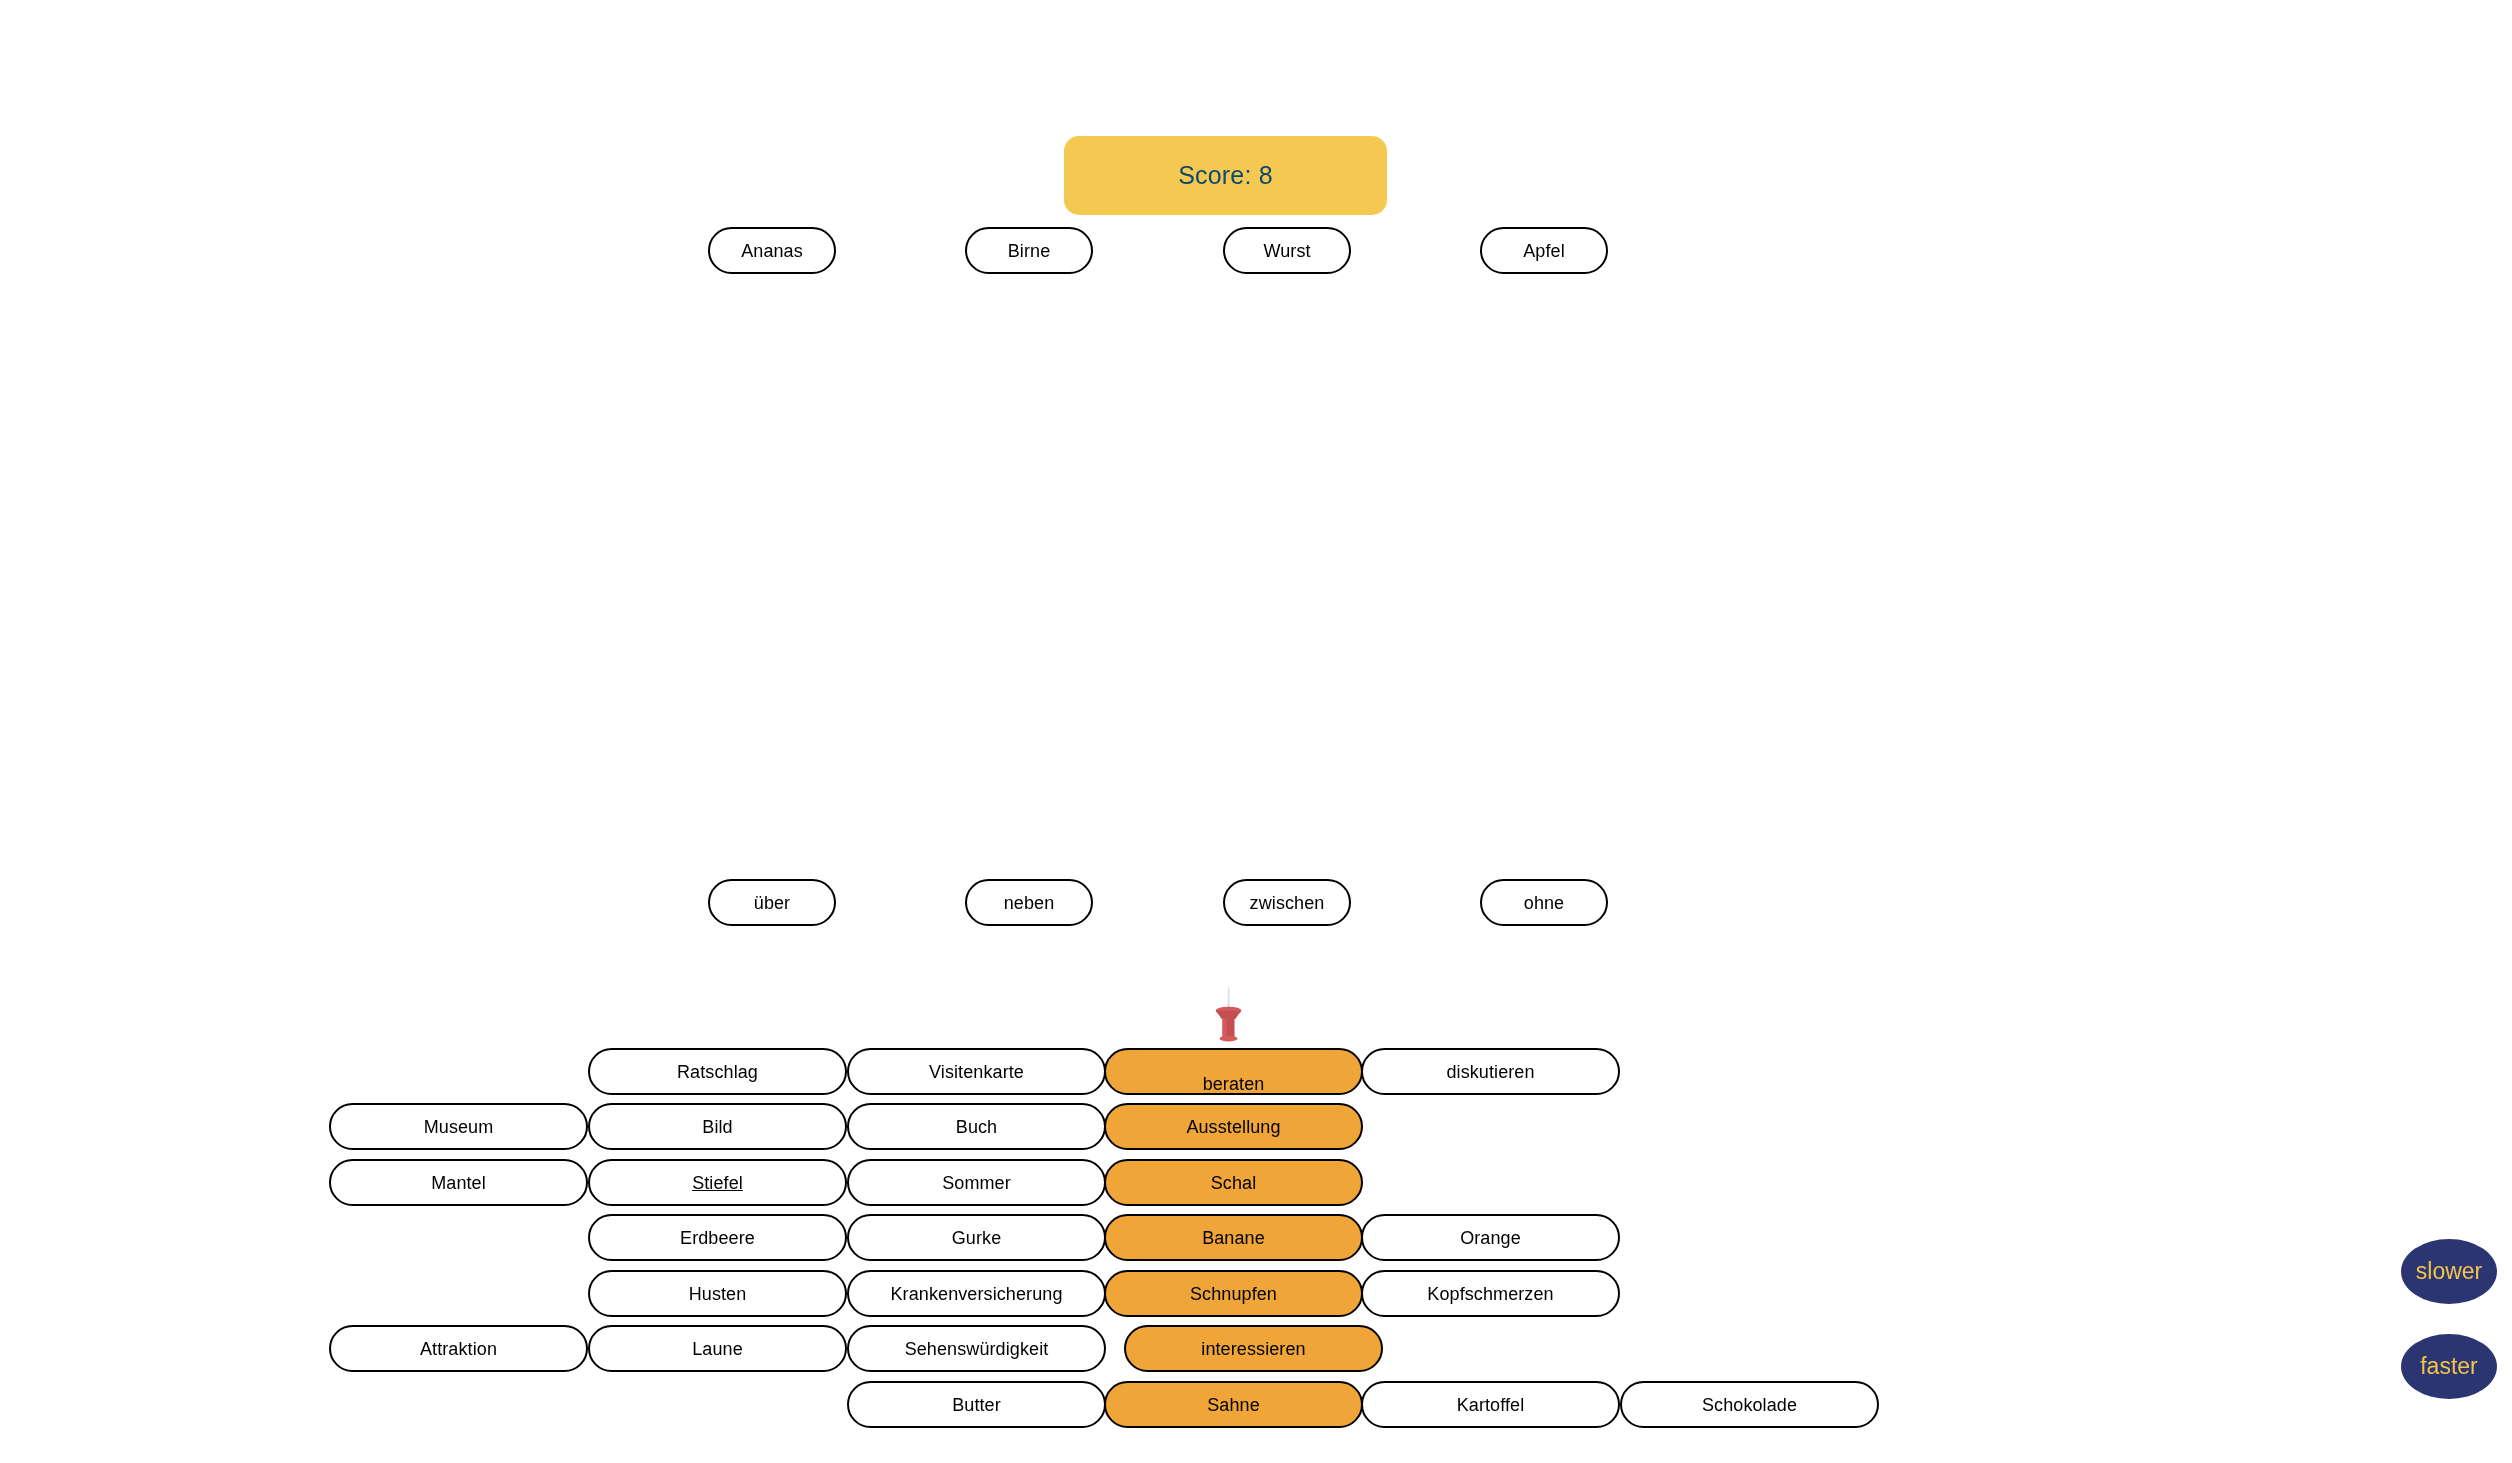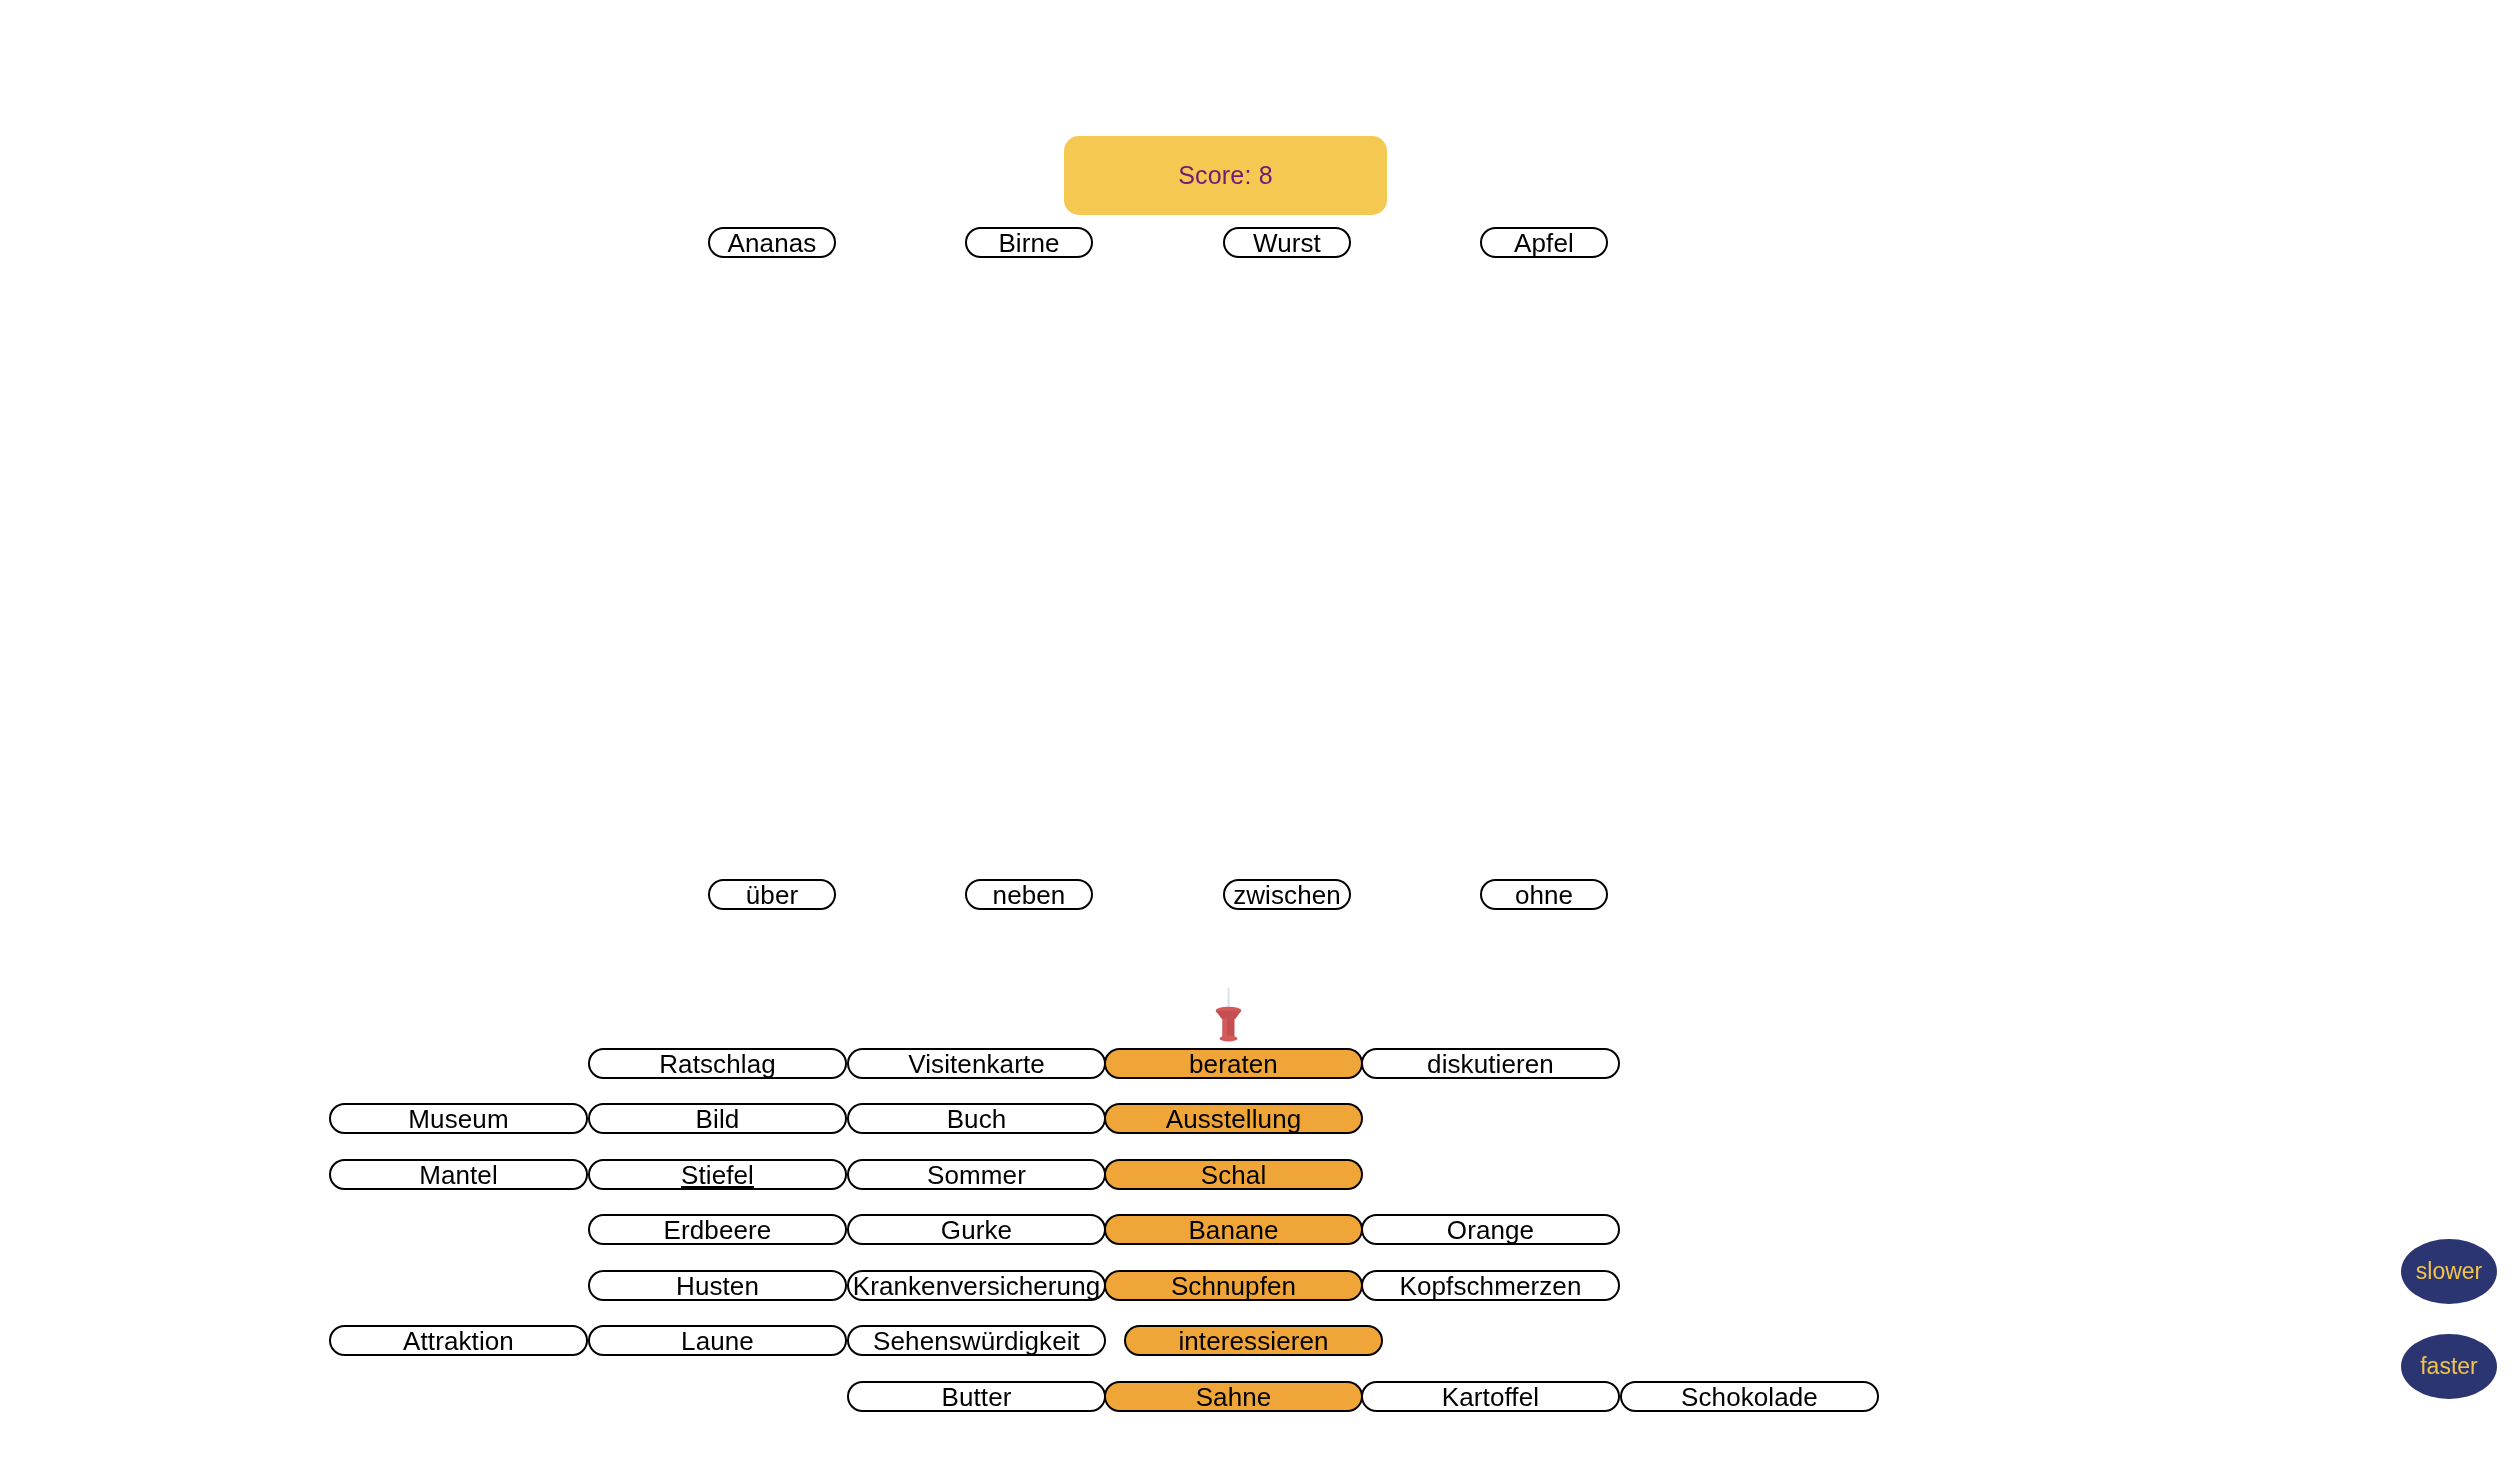--- a/index.html
+++ b/index.html
@@ -15,50 +15,50 @@
   #stage {
     position: relative;
     width: 2512px;
     height: 1463px;
     background: #ffffff;
   }
 
   
   .pill {
     position: absolute;
-    height: 31px;
+    height: 47px;
     border: 2.3px solid #000000;
     border-radius: 26px;
     background: #ffffff;
     color: #000000;
     display: flex;
     align-items: center;
     justify-content: center;
-    font-size: 26px;
+    font-size: 18px;
     line-height: 1;
     white-space: nowrap;
     letter-spacing: 0.1px;
   }
   .pill.hl {
     background: #EFA537;
   }
 
   
   #score-box {
     position: absolute;
     left: 1064px;
     top: 136px;
     width: 323px;
     height: 79px;
     background: #F5C851;
     border-radius: 15px;
     display: flex;
     align-items: center;
     justify-content: center;
-    color: #701a75;
+    color: #0c4a6e;
     font-size: 25px;
     letter-spacing: 0.2px;
   }
 
   
   #pushpin {
     position: absolute;
     left: 1212px;
     top: 987px;
     width: 33px;

